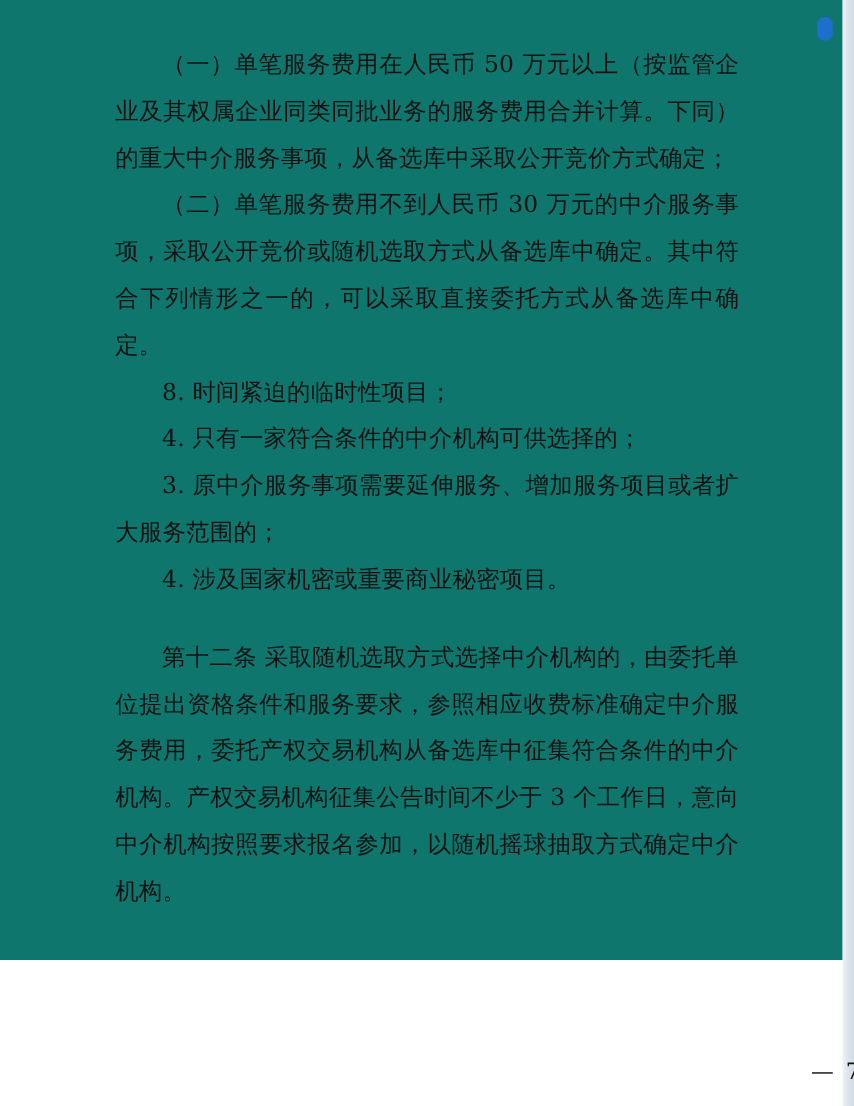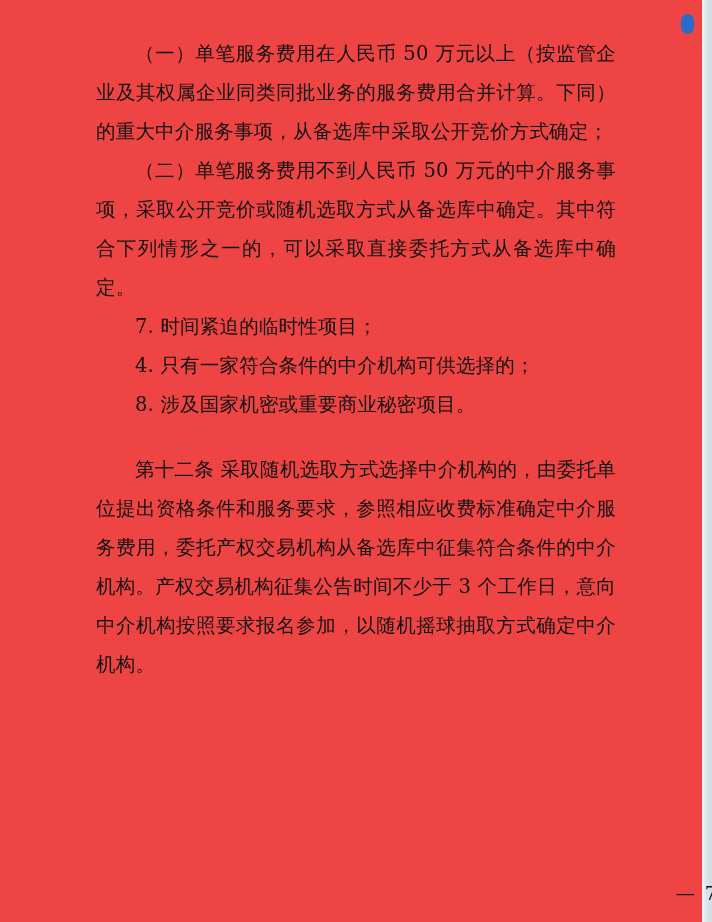--- a/index.html
+++ b/index.html
@@ -10,22 +10,22 @@
     width: 712px;
     height: 922px;
     background: #ffffff;
     font-family: "DejaVu Serif", "Liberation Serif", serif;
     overflow: hidden;
     position: relative;
   }
   .page {
     position: relative;
     width: 712px;
-    height: 922px;
-    background: #ef4444;
+    height: 800px;
+    background: #0f766e;
   }
   
   .scan-edge {
     position: absolute;
     top: 0;
     right: 0;
     width: 10px;
     height: 922px;
     background: linear-gradient(to right, #f2f4f6 0%, #dfe6ec 40%, #cfdbe6 100%);
   }
@@ -78,23 +78,24 @@
 <body>
 
 <div class="page">
 
   <div class="scan-edge"></div>
   <div class="corner-mark"></div>
 
   <div class="content">
 
     <p class="indent blk">（一）单笔服务费用在人民币 50 万元以上（按监管企业及其权属企业同类同批业务的服务费用合并计算。下同）的重大中介服务事项，从备选库中采取公开竞价方式确定；</p>
-    <p class="indent blk">（二）单笔服务费用不到人民币 50 万元的中介服务事项，采取公开竞价或随机选取方式从备选库中确定。其中符合下列情形之一的，可以采取直接委托方式从备选库中确定。</p>
-    <p class="indent blk">7. 时间紧迫的临时性项目；</p>
+    <p class="indent blk">（二）单笔服务费用不到人民币 30 万元的中介服务事项，采取公开竞价或随机选取方式从备选库中确定。其中符合下列情形之一的，可以采取直接委托方式从备选库中确定。</p>
+    <p class="indent blk">8. 时间紧迫的临时性项目；</p>
     <p class="indent blk">4. 只有一家符合条件的中介机构可供选择的；</p>
-    <p class="indent blk">8. 涉及国家机密或重要商业秘密项目。</p>
+    <p class="indent blk">3. 原中介服务事项需要延伸服务、增加服务项目或者扩大服务范围的；</p>
+    <p class="indent blk">4. 涉及国家机密或重要商业秘密项目。</p>
     <div class="gap"></div>
     <div class="gap"></div>
     <p class="indent blk">第十二条 采取随机选取方式选择中介机构的，由委托单位提出资格条件和服务要求，参照相应收费标准确定中介服务费用，委托产权交易机构从备选库中征集符合条件的中介机构。产权交易机构征集公告时间不少于 3 个工作日，意向中介机构按照要求报名参加，以随机摇球抽取方式确定中介机构。</p>
 
     <div class="footer">— 7 —</div>
   </div>
 </div>
 
 </body></html>

